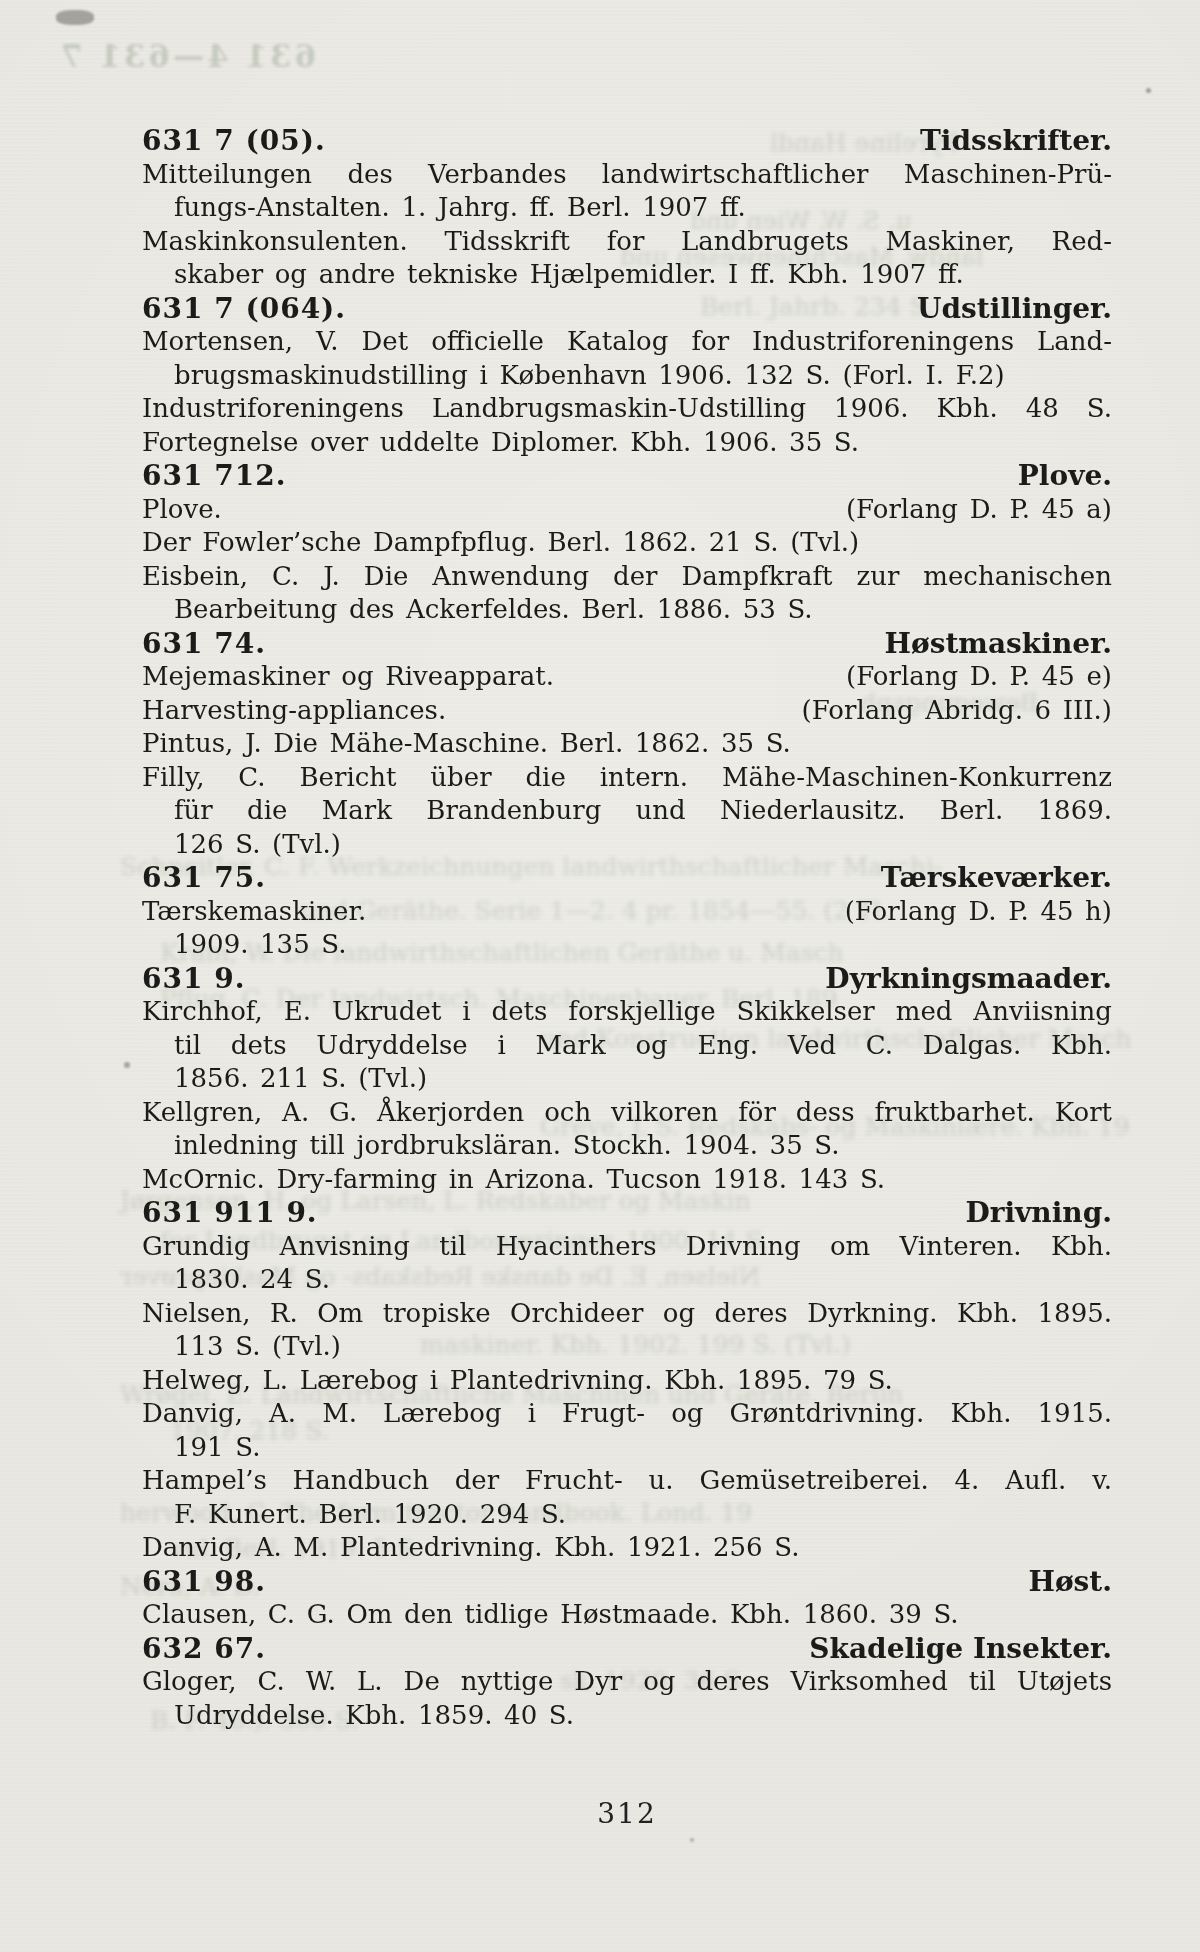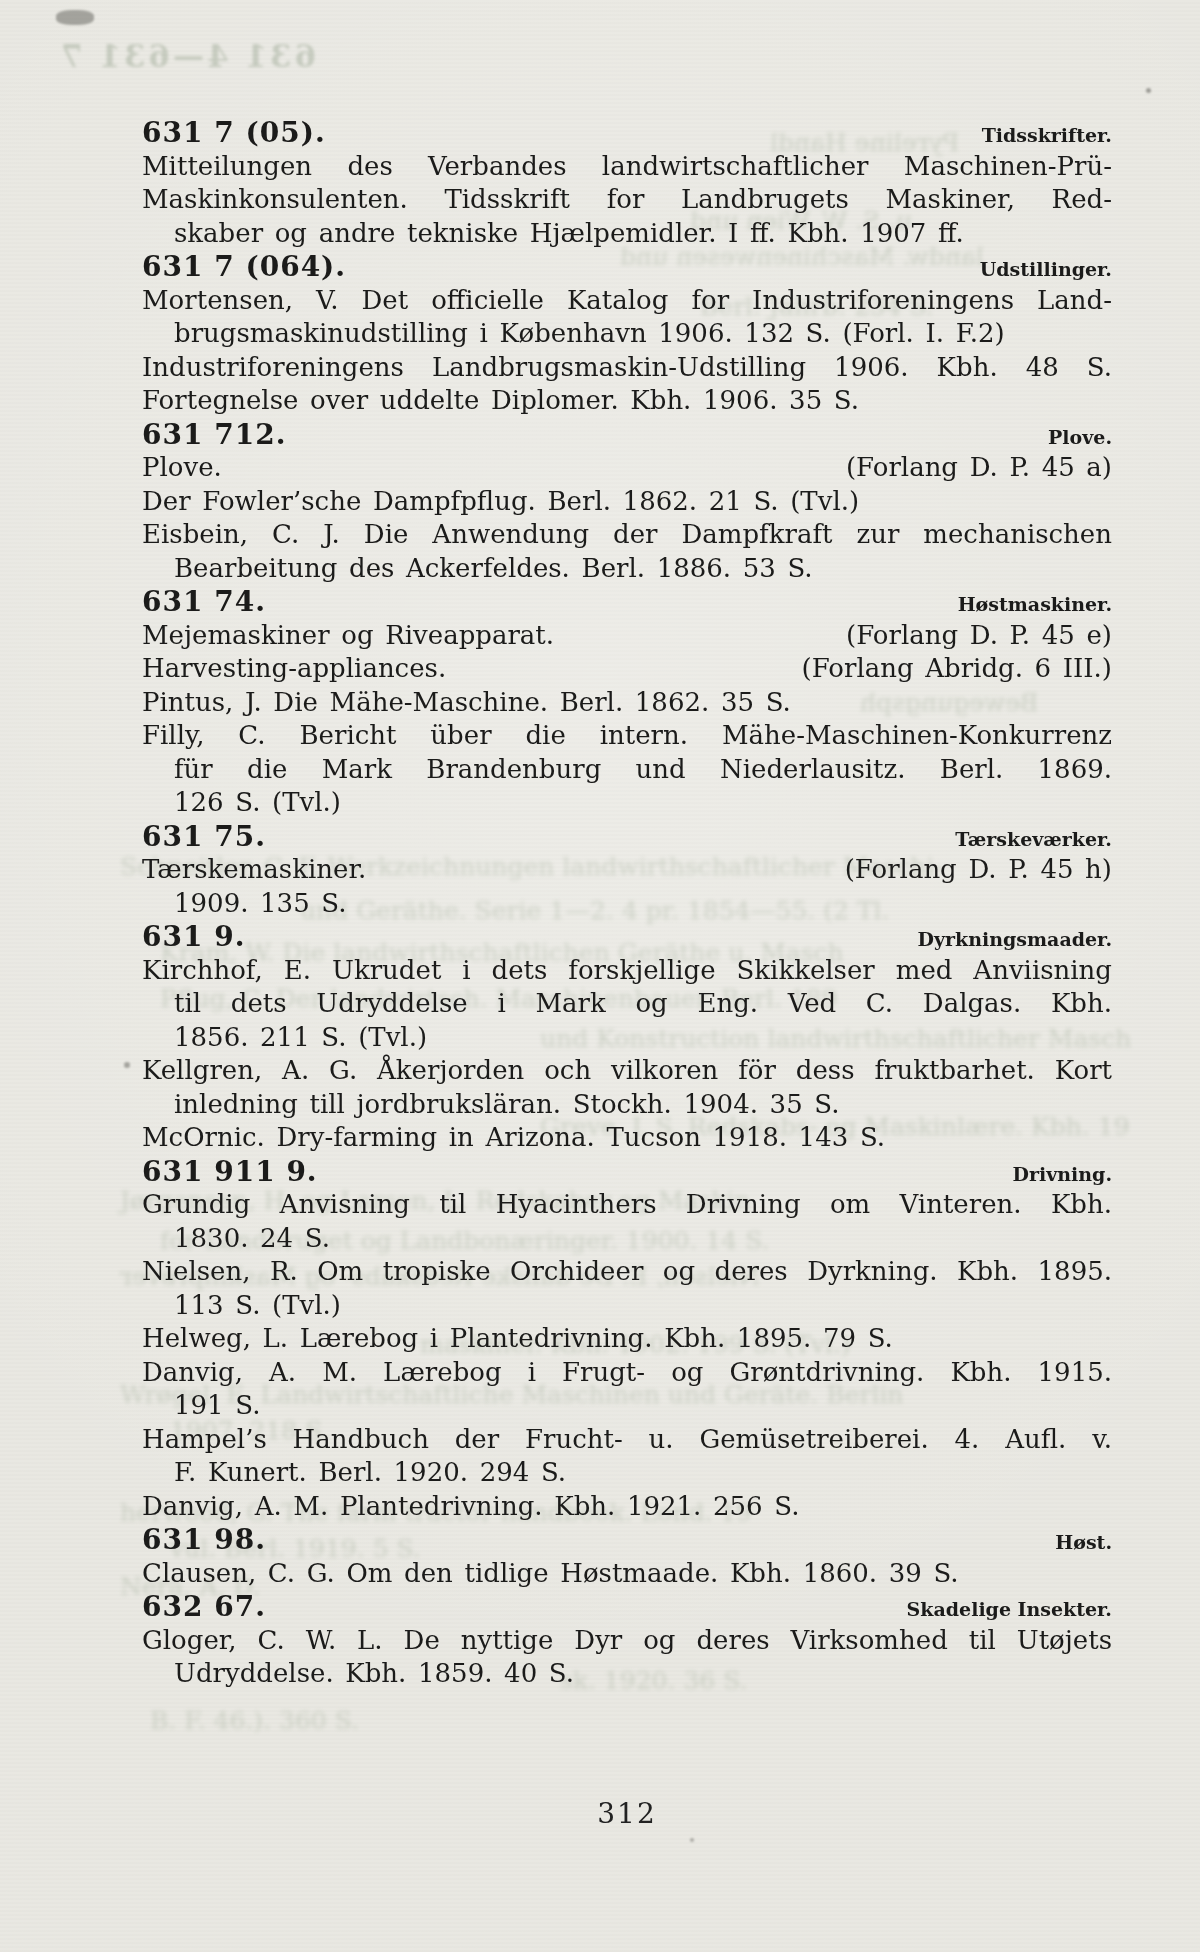--- a/index.html
+++ b/index.html
@@ -20,33 +20,33 @@
   }
   .ghost.mirror { transform:scaleX(-1); }
   .ghost-header {
     position:absolute; left:58px; top:38px; white-space:nowrap;
     font-weight:bold; font-size:31px; letter-spacing:3px;
     color:#96a38e; opacity:.42; filter:blur(1.6px); transform:scaleX(-1);
   }
   .speck { position:absolute; background:#50504a; border-radius:50%; filter:blur(1px); }
 
   .text-block {
-    position:absolute; left:142px; top:116px; width:970px;
+    position:absolute; left:142px; top:124px; width:970px;
     font-size:26px; line-height:33.5px;
   }
   .line { height:33.5px; }
   .txt { word-spacing:0.13em; }
   .justify { text-align:justify; text-align-last:justify; }
   .indent { padding-left:32px; }
   .heading {
     display:flex; justify-content:space-between; align-items:baseline;
     font-weight:bold;
   }
   .heading .num { font-size:28px; letter-spacing:1px; }
-  .heading .topic { font-size:19px; }
+  .heading .topic { font-size:28px; }
   .split { display:flex; justify-content:space-between; word-spacing:0.13em; }
   .author { font-weight:normal; }
   .page-number {
     position:absolute; left:142px; top:1797px; width:970px;
     text-align:center; font-size:28px; letter-spacing:2px; color:#222;
   }
 </style>
 </head>
 <body>
 
@@ -81,20 +81,21 @@
   <div class="speck" style="left:1146px; top:88px; width:5px; height:5px; opacity:.5;"></div>
   <div class="speck" style="left:124px; top:1062px; width:6px; height:6px; opacity:.45;"></div>
   <div class="speck" style="left:690px; top:1838px; width:4px; height:4px; opacity:.4;"></div>
 
   <div id="textblock" class="text-block">
       <div class="line heading">
         <span class="num">631 7 (05).</span>
         <span class="topic">Tidsskrifter.</span>
       </div>
       <div class="line txt justify">Mitteilungen des Verbandes landwirtschaftlicher Maschinen-Prü-</div>
+      <div class="line txt indent">fungs-Anstalten. 1. Jahrg. ff. Berl. 1907 ff.</div>
       <div class="line txt justify">Maskinkonsulenten. Tidsskrift for Landbrugets Maskiner, Red-</div>
       <div class="line txt indent">skaber og andre tekniske Hjælpemidler. I ff. Kbh. 1907 ff.</div>
       <div class="line heading">
         <span class="num">631 7 (064).</span>
         <span class="topic">Udstillinger.</span>
       </div>
       <div class="line txt justify"><span class="author">Mortensen, V.</span> Det officielle Katalog for Industriforeningens Land-</div>
       <div class="line txt indent">brugsmaskinudstilling i København 1906. 132 S. (Forl. I. F.2)</div>
       <div class="line txt justify">Industriforeningens Landbrugsmaskin-Udstilling 1906. Kbh. 48 S.</div>
       <div class="line txt">Fortegnelse over uddelte Diplomer. Kbh. 1906. 35 S.</div>

